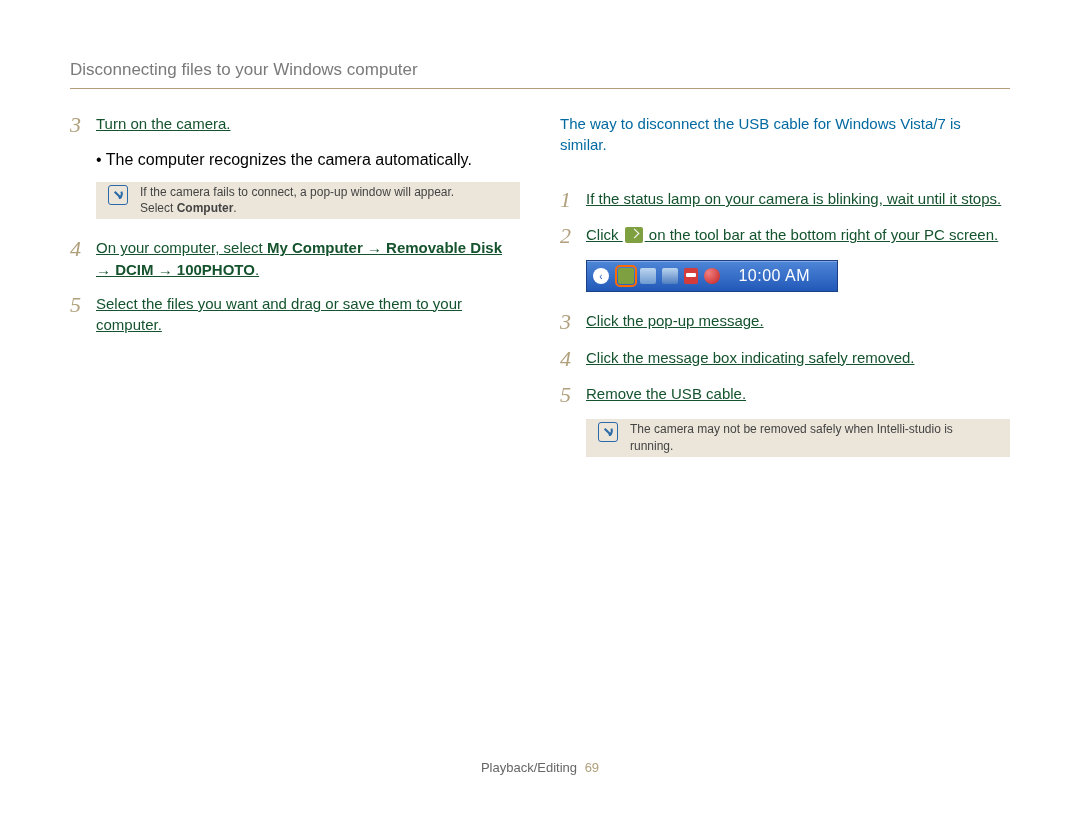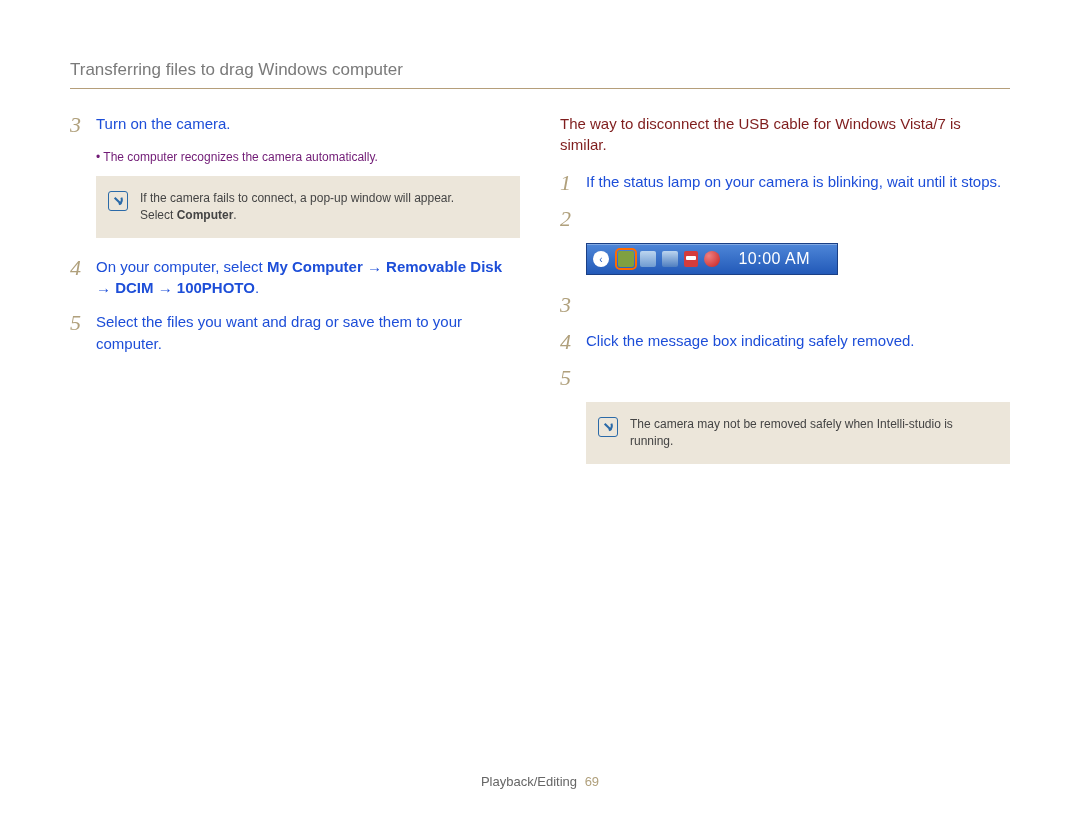--- a/index.html
+++ b/index.html
@@ -41,36 +41,37 @@
     font-family: Georgia, 'Times New Roman', serif;
     font-style: italic;
     font-size: 22px;
     color: #b0a07c;
     width: 26px;
     flex-shrink: 0;
     line-height: 1.1;
   }
   .step-text {
     flex: 1;
-    color: #1d4ed8;
+    color: #14532d;
+    text-decoration: underline;
   }
   .sub-bullet {
     margin-left: 26px;
-    font-size: 12px;
-    color: #701a75;
+    font-size: 16px;
+    color: #000000;
     margin-bottom: 10px;
     line-height: 1.4;
   }
   .sub-bullet::before {
     content: "• ";
   }
   .note-box {
     background: #ece6da;
     margin: 8px 0 18px 26px;
-    padding: 14px 12px;
+    padding: 2px 12px;
     font-size: 12px;
     color: #444;
     line-height: 1.4;
     display: flex;
     align-items: flex-start;
     gap: 12px;
   }
   .note-icon {
     width: 18px;
     height: 18px;
@@ -91,23 +92,23 @@
   }
   .note-text { flex: 1; }
   .section-title {
     font-size: 21px;
     color: #3a6aa8;
     font-weight: 400;
     margin: 0 0 10px 0;
   }
   .section-sub {
     font-size: 15px;
-    color: #7f1d1d;
+    color: #0369a1;
     line-height: 1.4;
-    margin-bottom: 16px;
+    margin-bottom: 33px;
   }
   .bold { font-weight: bold; }
   .inline-icon {
     display: inline-block;
     width: 18px;
     height: 16px;
     vertical-align: -3px;
     background: #7fa041;
     border-radius: 2px;
     position: relative;
@@ -173,37 +174,37 @@
   }
   .taskbar .clock {
     margin-left: auto;
     margin-right: 27px;
     color: #fff;
     font-size: 16px;
     letter-spacing: 0.5px;
   }
   .footer {
     position: absolute;
-    bottom: 26px;
+    bottom: 40px;
     left: 0;
     width: 100%;
     text-align: center;
     font-size: 13px;
     color: #666;
   }
   .footer .pg {
     color: #b0a07c;
     margin-left: 4px;
   }
 </style>
 </head>
 <body>
 
 <div class="page">
-  <div class="page-header">Transferring files to drag Windows computer</div>
+  <div class="page-header">Disconnecting files to your Windows computer</div>
 
   <div class="columns">
 
     <div class="col">
 
       <div class="step">
         <div class="step-num">3</div>
         <div class="step-text">Turn on the camera.</div>
       </div>
       <div class="sub-bullet">The computer recognizes the camera automatically.</div>
@@ -236,43 +237,50 @@
     <div class="col">
       <div class="section-sub">The way to disconnect the USB cable for Windows Vista/7 is similar.</div>
 
       <div class="step">
         <div class="step-num">1</div>
         <div class="step-text">If the status lamp on your camera is blinking, wait until it stops.</div>
       </div>
 
       <div class="step">
         <div class="step-num">2</div>
+        <div class="step-text">
+          <span>Click </span>
+          <span class="inline-icon"></span>
+          <span> on the tool bar at the bottom right of your PC screen.</span>
+        </div>
       </div>
 
       <div class="taskbar">
         <div class="expander">‹</div>
         <div class="tray-icon hw"></div>
         <div class="tray-icon a"></div>
         <div class="tray-icon b"></div>
         <div class="tray-icon c"></div>
         <div class="tray-icon d"></div>
         <div class="clock">10:00 AM</div>
       </div>
 
       <div class="step">
         <div class="step-num">3</div>
+        <div class="step-text">Click the pop-up message.</div>
       </div>
 
       <div class="step">
         <div class="step-num">4</div>
         <div class="step-text">Click the message box indicating safely removed.</div>
       </div>
 
       <div class="step">
         <div class="step-num">5</div>
+        <div class="step-text">Remove the USB cable.</div>
       </div>
 
       <div class="note-box">
         <div class="note-icon">
           <svg viewBox="0 0 12 12">
               <path d="M2 2 L10 10 M10 2 A6 6 0 0 1 7 10"></path>
             </svg>
         </div>
         <div class="note-text">
           <span>The camera may not be removed safely when Intelli-studio is running.</span><br>

